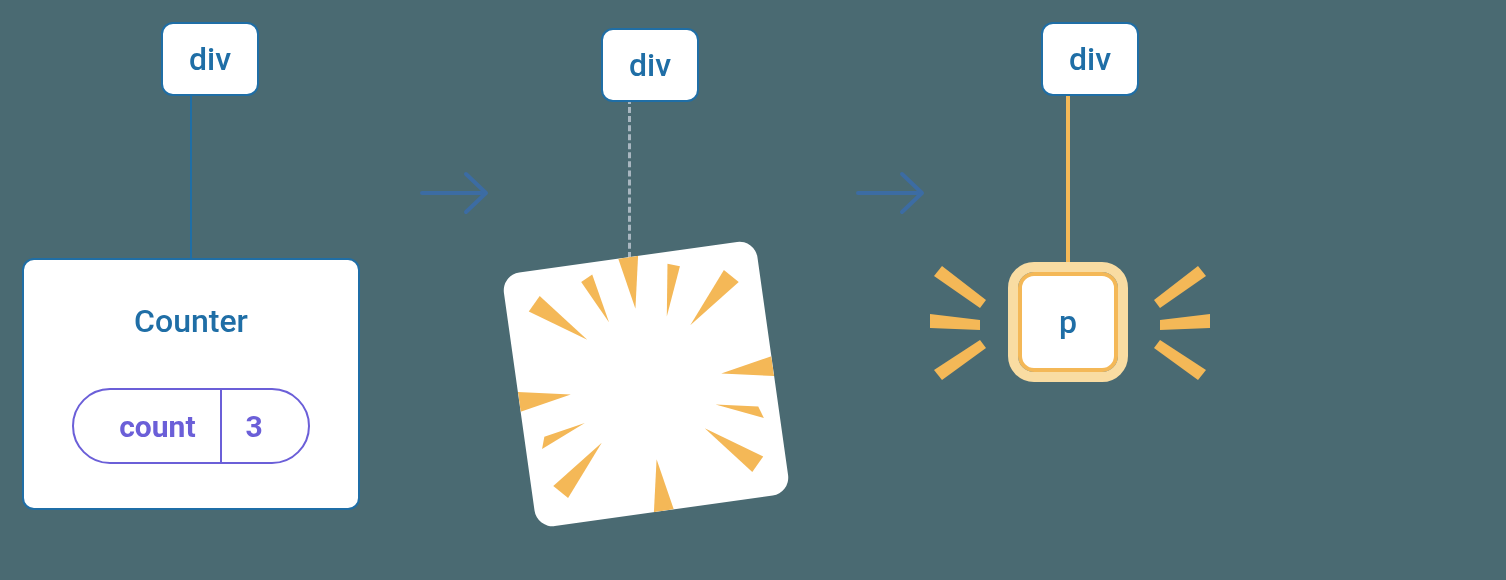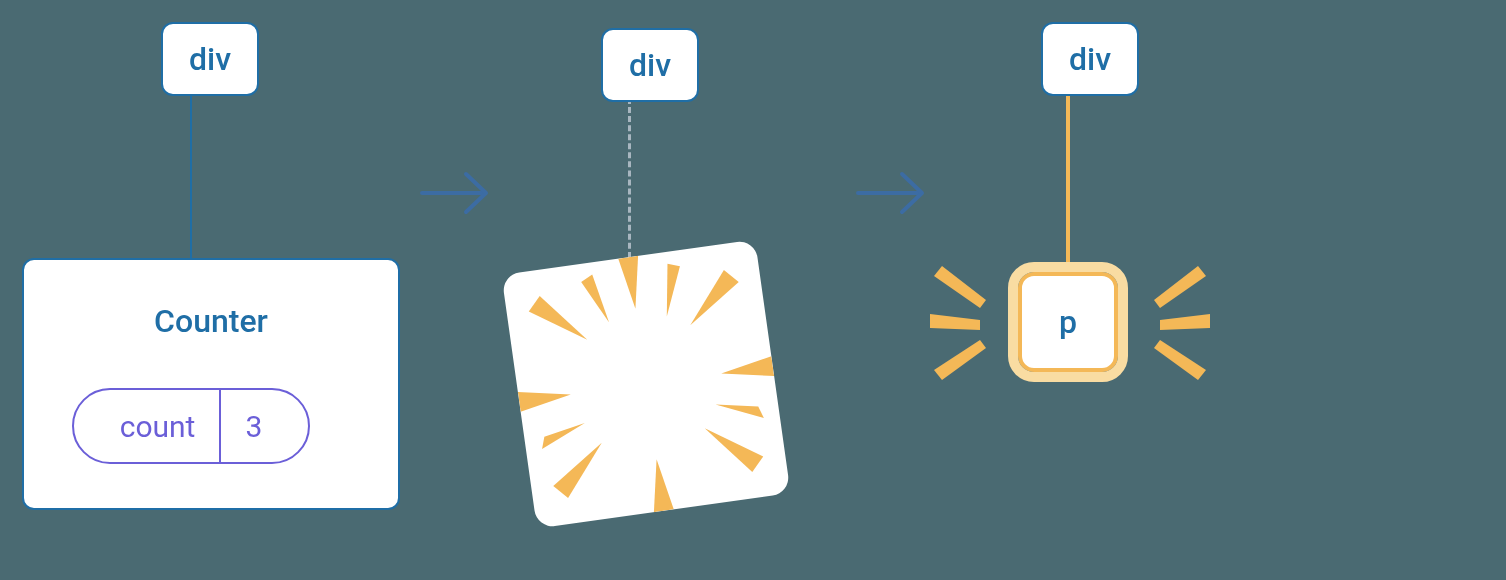--- a/index.html
+++ b/index.html
@@ -54,21 +54,21 @@
     justify-content: center;
   }
   .pill .sep {
     width: 2px; align-self: stretch;
     background: #6b5fd8;
     margin: 0;
   }
   .pill .seg {
     color: #6b5fd8;
     font-size: 30px;
-    font-weight: 400;
+    font-weight: 700;
     padding: 12px 24px;
     display: flex;
     align-items: center;
   }
 
   
   .line {
     position: absolute;
     width: 2px;
     background: #1f6ea6;
@@ -129,21 +129,21 @@
 <body>
 
 <div class="stage">
 
   <div class="line" style="left: 190px; top: 90px; height: 170px;"></div>
 
   <div class="node blue-outline" style="left: 142px; top: 22px; width: 98px; height: 74px;">
     <span class="label">div</span>
   </div>
 
-  <div class="card" style="left: 22px; top: 258px; width: 378px; height: 252px;">
+  <div class="card" style="left: 22px; top: 258px; width: 338px; height: 252px;">
     <div class="card-title" style="top: 42px;">Counter</div>
   </div>
 
   <div class="pill" style="left: 72px; top: 388px; width: 238px; height: 76px;">
     <div class="seg">count</div>
     <div class="sep"></div>
     <div class="seg">3</div>
   </div>
 
   <svg class="arrow" style="left: 418px; top: 166px;" width="80" height="54" viewBox="0 0 80 54">

